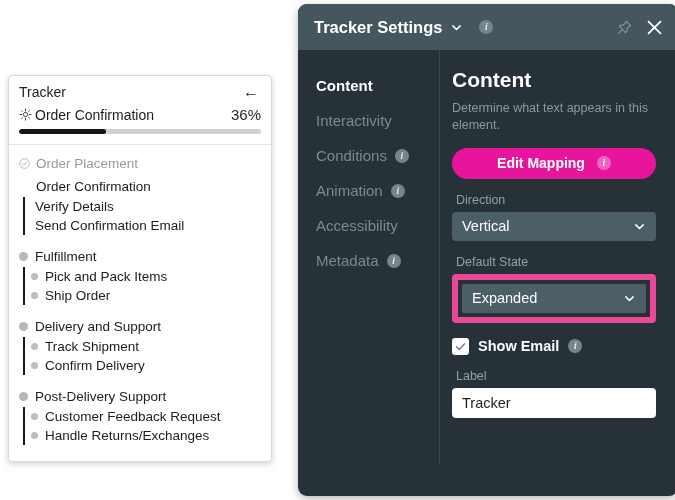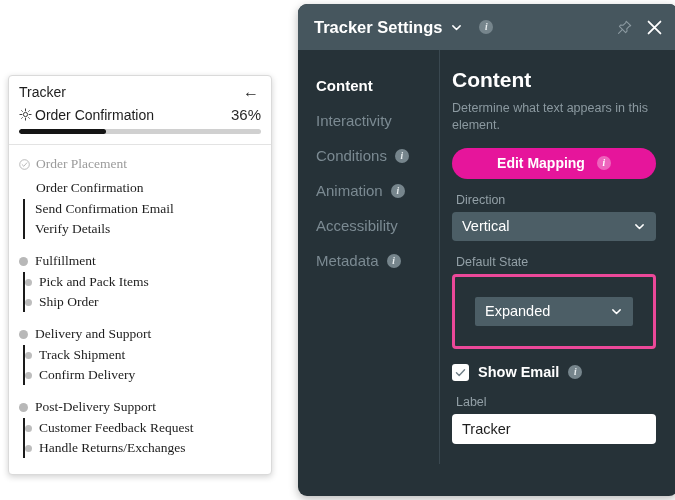--- a/index.html
+++ b/index.html
@@ -78,21 +78,20 @@
     height: 100%;
     background: #151515;
     border-radius: 3px;
   }
 
   .tracker-body {
     padding: 8px 10px 14px 10px;
   }
   .group {
     margin-bottom: 2px;
-    font-family: Liberation Serif, serif;
   }
   .group-head {
     display: flex;
     align-items: center;
     padding: 3px 0;
   }
   .dot {
     width: 9px;
     height: 9px;
     border-radius: 50%;
@@ -113,20 +112,21 @@
   }
   .group-label.done {
     color: #9b9b9b;
   }
   .group-label.plain {
     margin-left: 17px;
   }
   .sub-list {
     border-left: 2px solid #1a1a1a;
     margin-left: 4px;
+    padding-left: 6px;
   }
   .sub-list.nodots {
     padding-left: 10px;
   }
   .sub-item {
     display: flex;
     align-items: center;
     padding: 2px 0;
   }
   .sub-dot {
@@ -305,23 +305,23 @@
     flex: 1 1 auto;
     font-size: 14.5px;
     color: #ffffff;
   }
   .select-box .chev {
     color: #ffffff;
     display: flex;
     align-items: center;
   }
   .select-highlight {
-    border: 3px solid #ec4899;
+    border: 6px solid #ec4899;
     border-radius: 4px;
-    padding: 20px;
+    padding: 4px;
   }
   .select-highlight .select-box {
     border-radius: 2px;
   }
   .checkbox-row {
     display: flex;
     align-items: center;
     margin-top: 15px;
   }
   .checkbox {
@@ -391,24 +391,24 @@
           </svg>
           <span class="group-label done">Order Placement</span>
         </div>
       </div>
       <div class="group">
         <div class="group-head">
           <span class="group-label plain">Order Confirmation</span>
         </div>
         <div class="sub-list nodots">
           <div class="sub-item">
+            <span class="sub-label">Verify Details</span>
+          </div>
+          <div class="sub-item">
             <span class="sub-label">Send Confirmation Email</span>
-          </div>
-          <div class="sub-item">
-            <span class="sub-label">Verify Details</span>
           </div>
         </div>
       </div>
       <div class="group-spacer"></div>
       <div class="group">
         <div class="group-head">
           <span class="dot"></span>
           <span class="group-label">Fulfillment</span>
         </div>
         <div class="sub-list">

